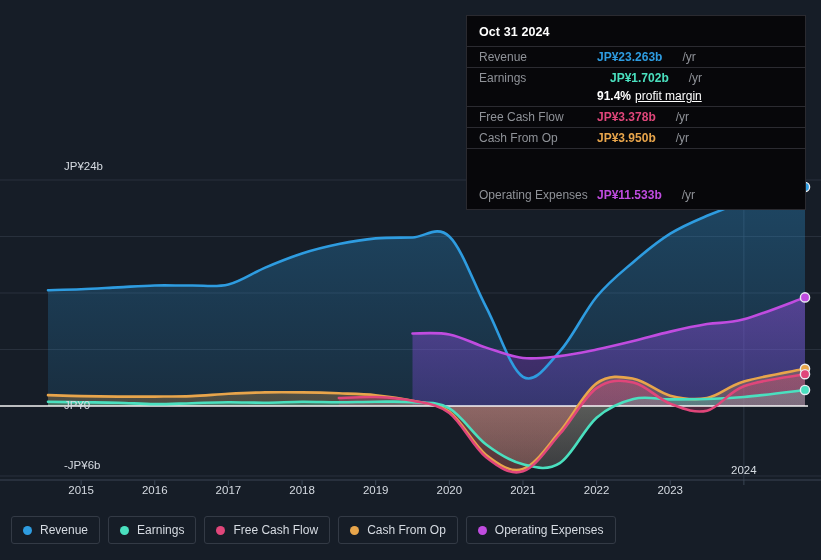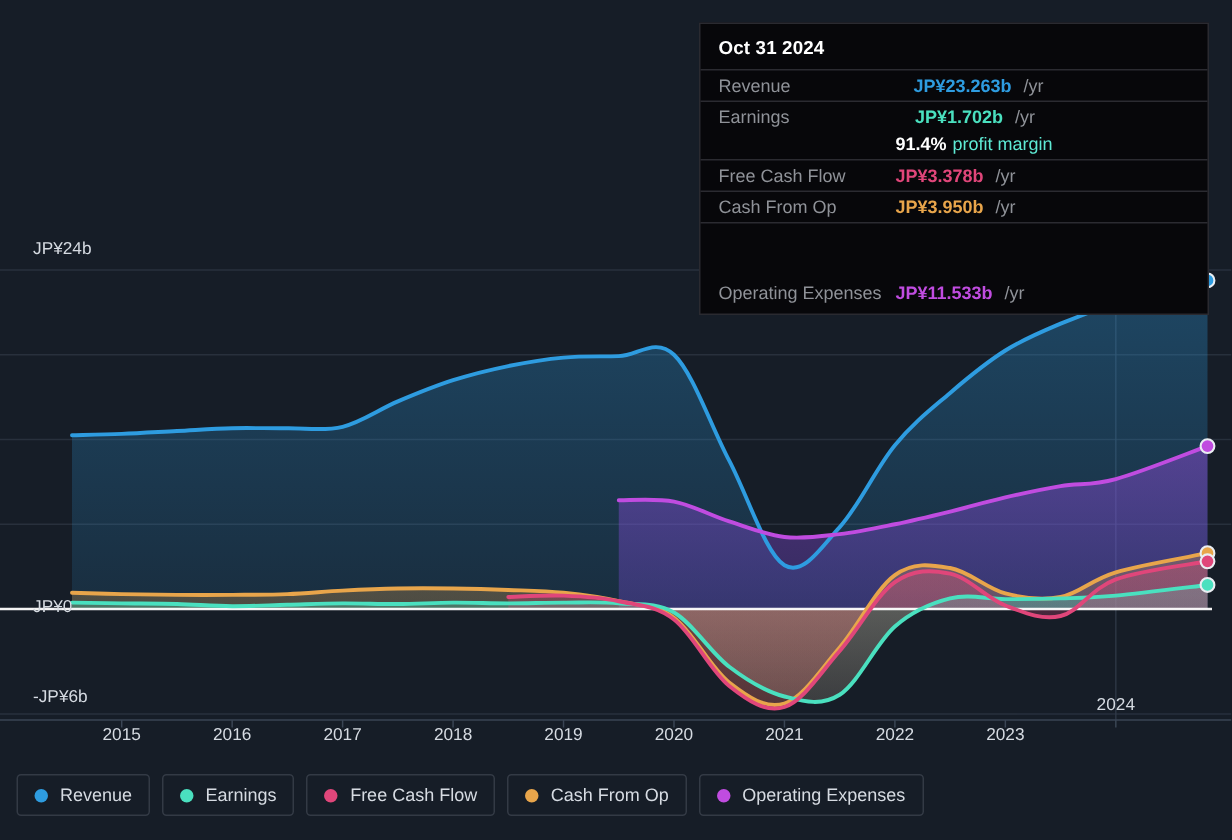--- a/index.html
+++ b/index.html
@@ -26,29 +26,29 @@
     padding:2px 12px 7px 12px;letter-spacing:.1px;
   }
   .tt-row{
     display:flex;align-items:baseline;
     padding:3px 12px 3px 12px;
     border-top:1px solid #2b2b31;
     font-size:12px;
   }
   .tt-label{width:118px;color:#8f9298;flex:0 0 118px;}
   .tt-val{font-weight:bold;}
-  .tt-unit{color:#8f9298;margin-left:8px;font-weight:normal;}
+  .tt-unit{color:#8f9298;margin-left:20px;font-weight:normal;}
   .tt-row.sub{border-top:none;padding-top:1px;}
   .tt-row.sub .tt-label{color:transparent;}
   .tt-margin-val{color:#ffffff;font-weight:bold;}
-  .tt-margin-txt{color:#5eead4;margin-left:4px;}
+  .tt-margin-txt{color:#ffffff;margin-left:4px;text-decoration:underline;}
 
   
   .axis-lbl{
-    position:absolute;font-size:11.5px;color:#d6dbe2;white-space:nowrap;
+    position:absolute;font-size:11.5px;color:#d6dbe2;white-space:nowrap;margin-left:42px;
   }
   .xtick{
     position:absolute;font-size:11.5px;color:#d6dbe2;
     transform:translateX(-50%);white-space:nowrap;
   }
 
   
   .legend{
     position:absolute;left:11px;top:516px;
     display:flex;gap:8px;
@@ -166,21 +166,21 @@
       <div class="xtick" style="left: 596.604px; top: 484px;">2022</div>
       <div class="xtick" style="left: 670.242px; top: 484px;">2023</div>
       <div class="xtick" style="left: 743.88px; top: 464px;">2024</div>
     </div>
 
   <div class="tooltip">
     <div class="tt-date">Oct 31 2024</div>
     <div id="tt-rows">
         <div class="tt-row">
           <span class="tt-label">Revenue</span>
-          <span class="tt-val" style="color: rgb(46, 156, 224); margin-left: 12px;">JP¥23.263b</span>
+          <span class="tt-val" style="color: rgb(46, 156, 224);">JP¥23.263b</span>
           <span class="tt-unit">/yr</span>
         </div>
         <div class="tt-row">
           <span class="tt-label">Earnings</span>
           <span class="tt-val" style="color: rgb(74, 224, 191); margin-left: 13px;">JP¥1.702b</span>
           <span class="tt-unit">/yr</span>
         </div>
         <div class="tt-row sub">
           <span class="tt-label">.</span>
           <span class="tt-margin-val">91.4%</span>

